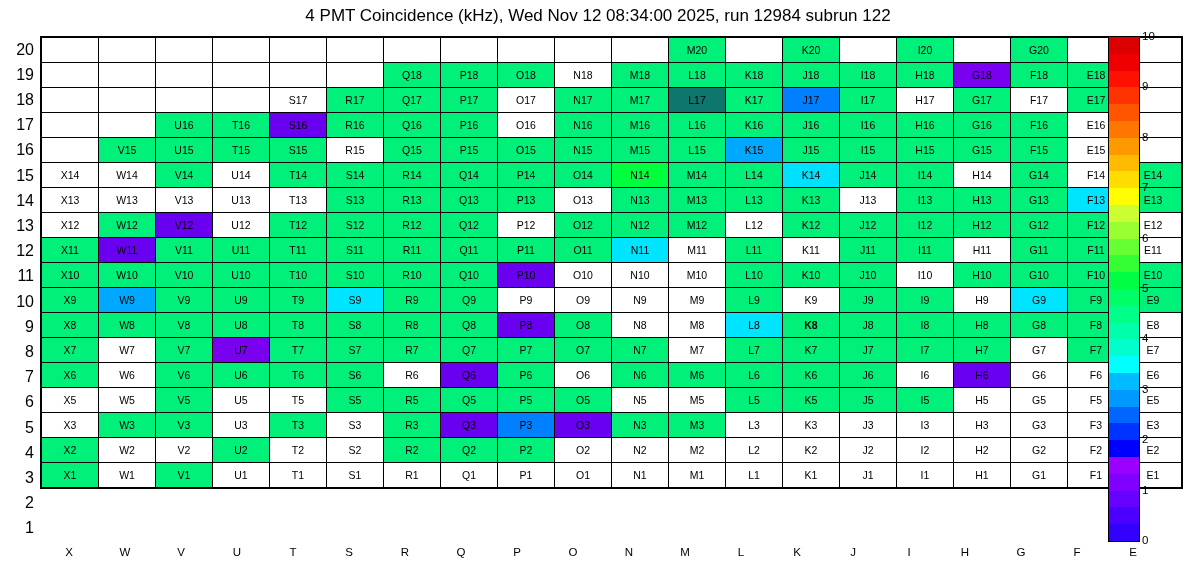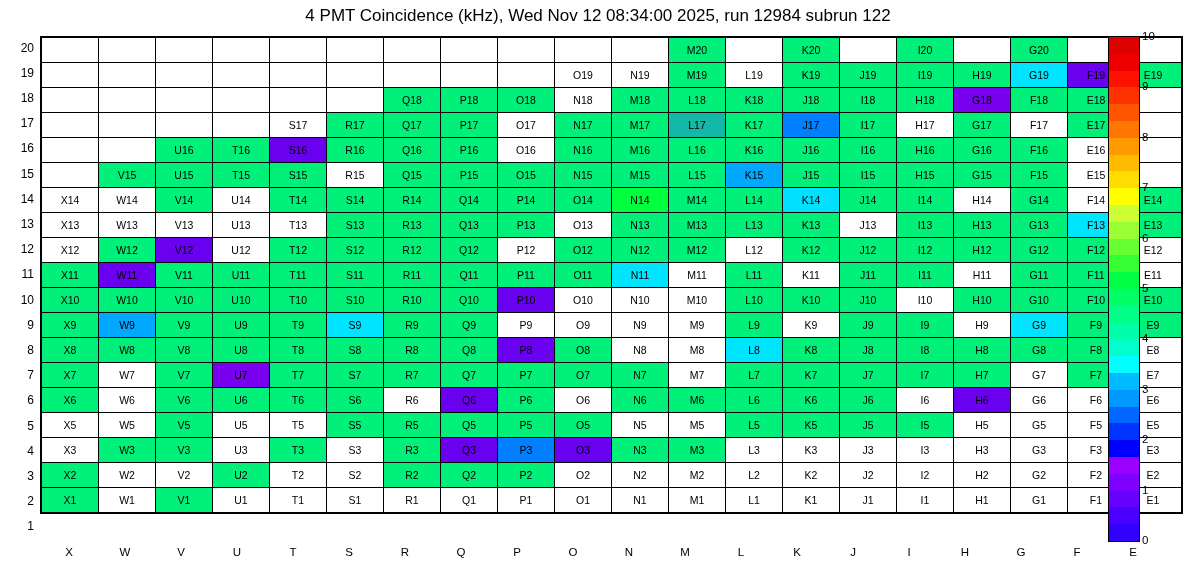--- a/index.html
+++ b/index.html
@@ -22,21 +22,21 @@
   table.grid td{
     width:56px;height:24px;
     border:1px solid #000;
     text-align:center;vertical-align:middle;
     font-size:10.5px;color:#000;
     padding:0;
     background:#ffffff;
   }
   .ylab{
     position:absolute;left:0;width:34px;text-align:right;
-    font-size:12px;color:#000;
+    font-size:16px;color:#000;
   }
   .xlab{
     position:absolute;top:546px;width:56px;text-align:center;
     font-size:11.5px;color:#000;
   }
   
   #cbar{
     position:absolute;left:1108px;top:36px;width:30px;height:504px;
     border:1px solid #000;
   }
@@ -70,42 +70,20 @@
             <td style="background: rgb(255, 255, 255);"></td>
             <td style="background: rgb(0, 240, 122);">M20</td>
             <td style="background: rgb(255, 255, 255);"></td>
             <td style="background: rgb(0, 240, 122);">K20</td>
             <td style="background: rgb(255, 255, 255);"></td>
             <td style="background: rgb(0, 240, 122);">I20</td>
             <td style="background: rgb(255, 255, 255);"></td>
             <td style="background: rgb(0, 240, 122);">G20</td>
             <td style="background: rgb(255, 255, 255);"></td>
             <td style="background: rgb(255, 255, 255);"></td>
-          </tr>
-          <tr>
-            <td style="background: rgb(255, 255, 255);"></td>
-            <td style="background: rgb(255, 255, 255);"></td>
-            <td style="background: rgb(255, 255, 255);"></td>
-            <td style="background: rgb(255, 255, 255);"></td>
-            <td style="background: rgb(255, 255, 255);"></td>
-            <td style="background: rgb(255, 255, 255);"></td>
-            <td style="background: rgb(255, 255, 255);"></td>
-            <td style="background: rgb(255, 255, 255);"></td>
-            <td style="background: rgb(255, 255, 255);"></td>
-            <td style="background: rgb(255, 255, 255);">O19</td>
-            <td style="background: rgb(255, 255, 255);">N19</td>
-            <td style="background: rgb(0, 240, 122);">M19</td>
-            <td style="background: rgb(255, 255, 255);">L19</td>
-            <td style="background: rgb(0, 240, 122);">K19</td>
-            <td style="background: rgb(0, 240, 122);">J19</td>
-            <td style="background: rgb(0, 240, 122);">I19</td>
-            <td style="background: rgb(0, 240, 122);">H19</td>
-            <td style="background: rgb(0, 229, 255);">G19</td>
-            <td style="background: rgb(106, 0, 240);">F19</td>
-            <td style="background: rgb(0, 240, 122);">E19</td>
           </tr>
           <tr>
             <td style="background: rgb(255, 255, 255);"></td>
             <td style="background: rgb(255, 255, 255);"></td>
             <td style="background: rgb(255, 255, 255);"></td>
             <td style="background: rgb(255, 255, 255);"></td>
             <td style="background: rgb(255, 255, 255);"></td>
             <td style="background: rgb(255, 255, 255);"></td>
             <td style="background: rgb(0, 240, 122);">Q18</td>
             <td style="background: rgb(0, 240, 122);">P18</td>
@@ -127,21 +105,21 @@
             <td style="background: rgb(255, 255, 255);"></td>
             <td style="background: rgb(255, 255, 255);"></td>
             <td style="background: rgb(255, 255, 255);"></td>
             <td style="background: rgb(255, 255, 255);">S17</td>
             <td style="background: rgb(0, 240, 122);">R17</td>
             <td style="background: rgb(0, 240, 122);">Q17</td>
             <td style="background: rgb(0, 240, 122);">P17</td>
             <td style="background: rgb(255, 255, 255);">O17</td>
             <td style="background: rgb(0, 240, 122);">N17</td>
             <td style="background: rgb(0, 240, 122);">M17</td>
-            <td style="background: #14b8a6; margin-left: 6px;">L17</td>
+            <td style="background: #0f766e; margin-left: 6px;">L17</td>
             <td style="background: rgb(0, 240, 122);">K17</td>
             <td style="background: rgb(0, 128, 255);">J17</td>
             <td style="background: rgb(0, 240, 122);">I17</td>
             <td style="background: rgb(255, 255, 255);">H17</td>
             <td style="background: rgb(0, 240, 122);">G17</td>
             <td style="background: rgb(255, 255, 255); margin-left: 32px;">F17</td>
             <td style="background: rgb(0, 240, 122);">E17</td>
             <td style="background: rgb(255, 255, 255);"></td>
           </tr>
           <tr>
@@ -327,21 +305,21 @@
             <td style="background: rgb(0, 240, 122);">U8</td>
             <td style="background: rgb(0, 240, 122);">T8</td>
             <td style="background: rgb(0, 240, 122);">S8</td>
             <td style="background: rgb(0, 240, 122);">R8</td>
             <td style="background: rgb(0, 240, 122);">Q8</td>
             <td style="background: rgb(106, 0, 240);">P8</td>
             <td style="background: rgb(0, 240, 122);">O8</td>
             <td style="background: rgb(255, 255, 255);">N8</td>
             <td style="background: rgb(255, 255, 255);">M8</td>
             <td style="background: rgb(0, 229, 255);">L8</td>
-            <td style="background: rgb(0, 240, 122);">K8</td>
+            <td style="background: rgb(0, 240, 122); font-weight: bold;">K8</td>
             <td style="background: rgb(0, 240, 122);">J8</td>
             <td style="background: rgb(0, 240, 122);">I8</td>
             <td style="background: rgb(0, 240, 122);">H8</td>
             <td style="background: rgb(0, 240, 122);">G8</td>
             <td style="background: rgb(0, 240, 122);">F8</td>
             <td style="background: rgb(255, 255, 255);">E8</td>
           </tr>
           <tr>
             <td style="background: rgb(0, 240, 122); margin-top: 16px;">X7</td>
             <td style="background: rgb(255, 255, 255);">W7</td>

